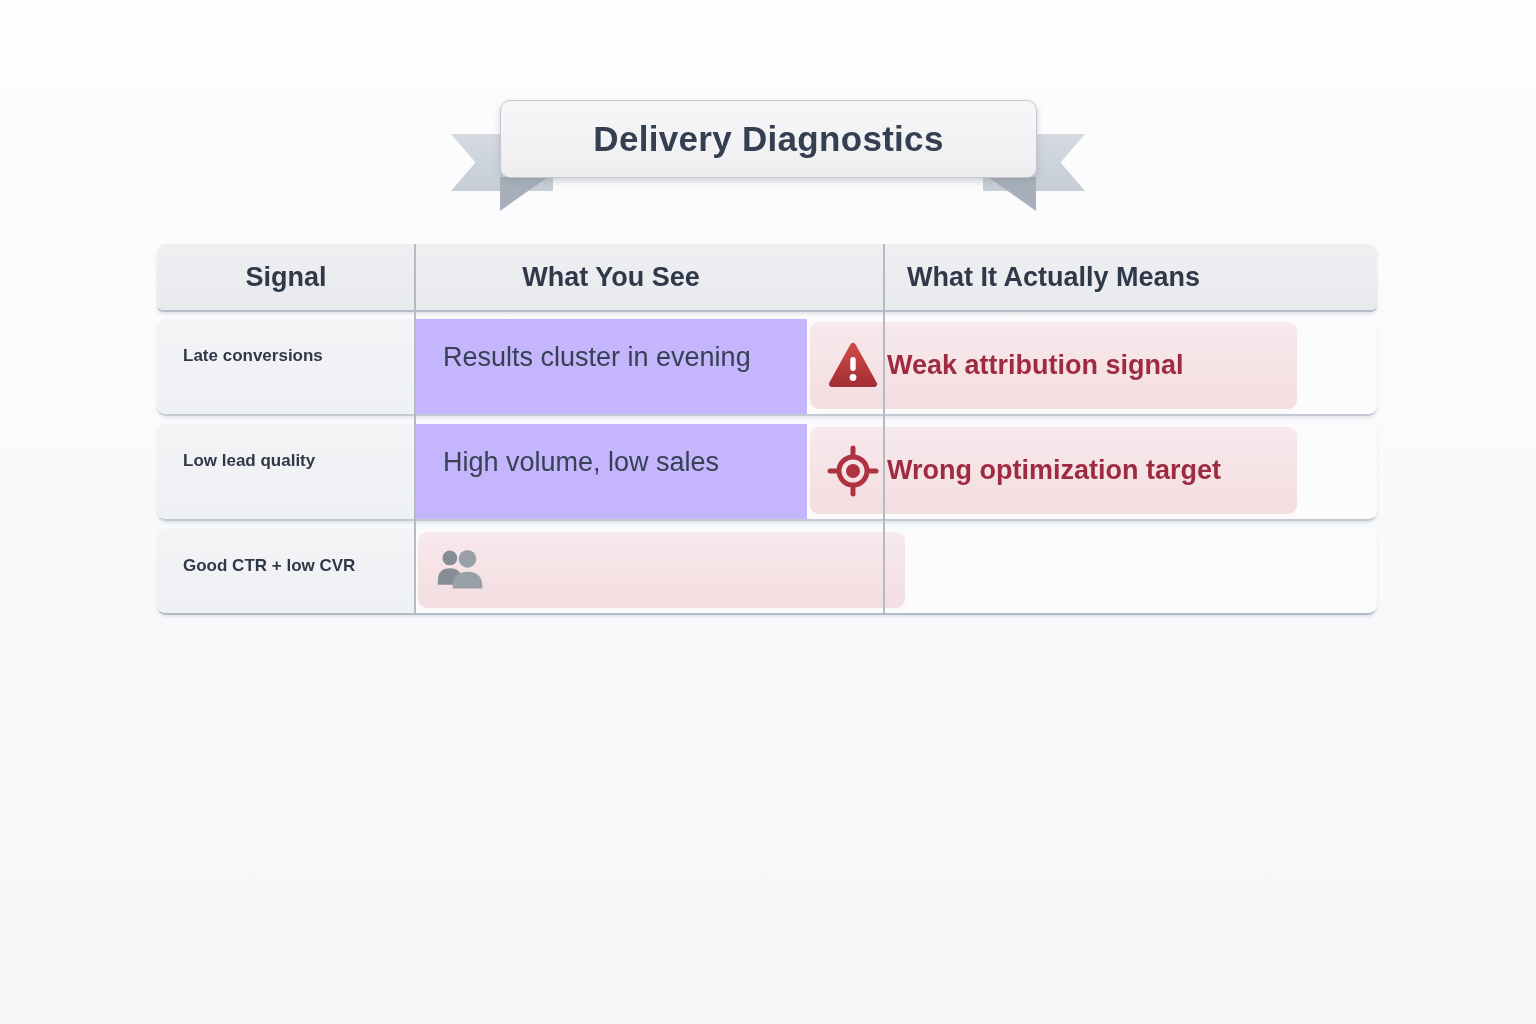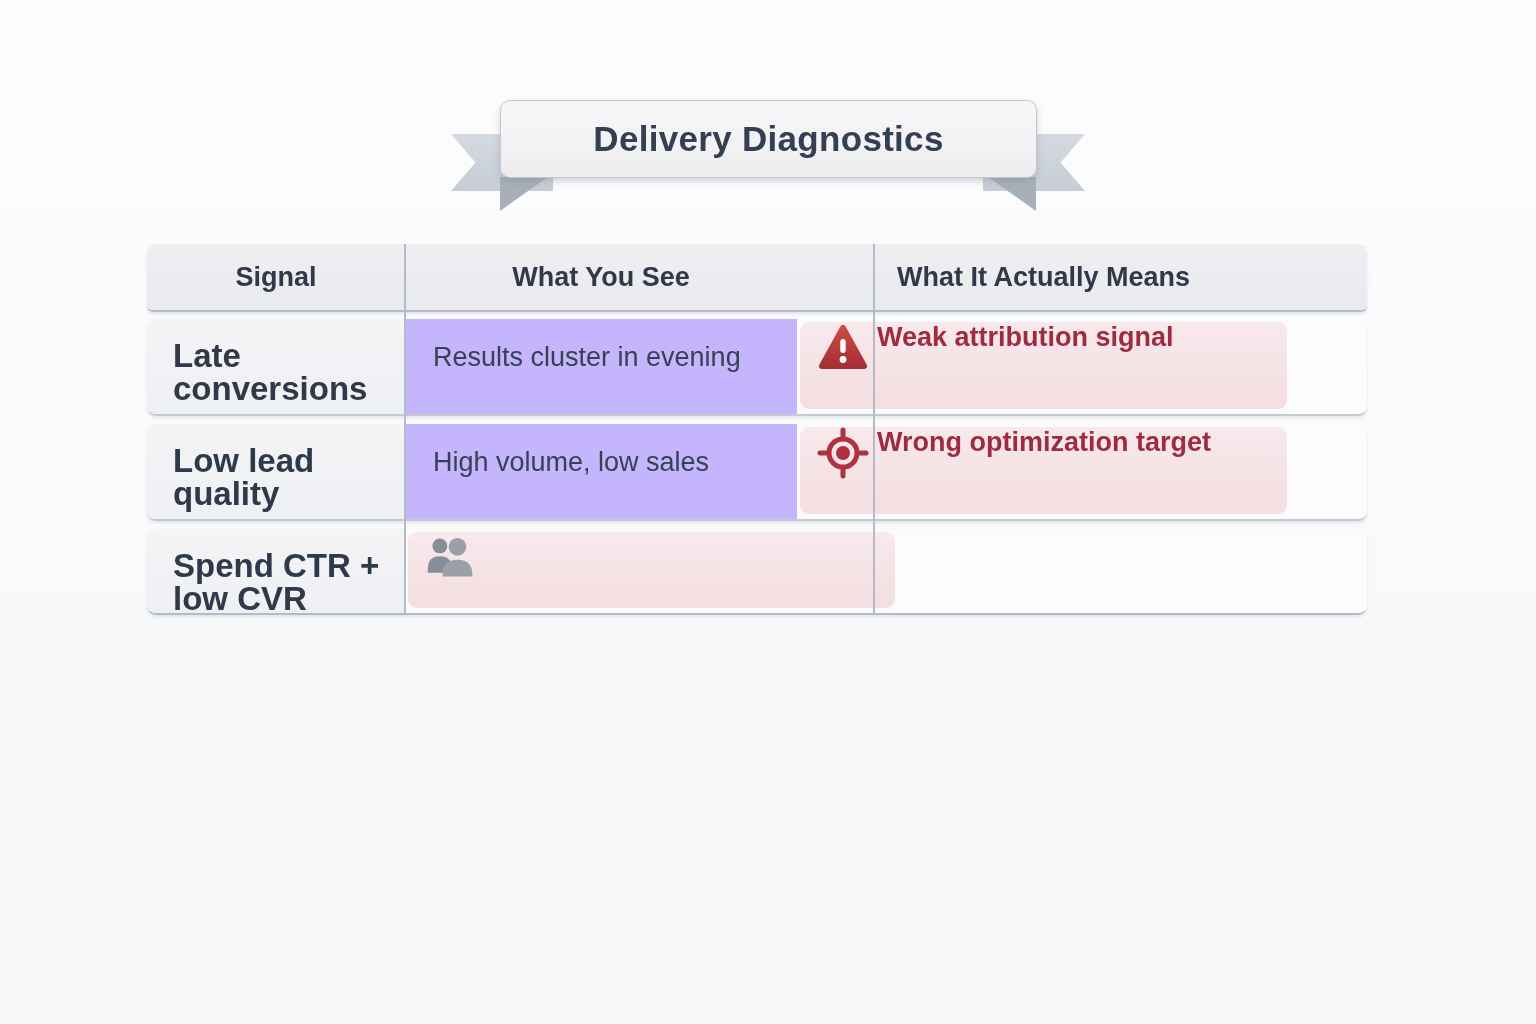--- a/index.html
+++ b/index.html
@@ -32,21 +32,21 @@
     border-radius: 10px;
     box-shadow: 0 3px 7px rgba(120, 130, 145, 0.35);
     display: flex; align-items: center; justify-content: center;
   }
   .banner h1 {
     font-size: 35px; font-weight: bold; color: #353f52; letter-spacing: 0.3px;
   }
 
   
   .table {
-    position: absolute; left: 147px; top: 244px; width: 1220px;
+    position: absolute; left: 157px; top: 244px; width: 1220px;
   }
   .vdivider {
     position: absolute; top: 0; bottom: 2px; width: 2px;
     background: #b3bbc6; z-index: 6;
   }
   .vdivider.d1 { left: 257px; }
   .vdivider.d2 { left: 726px; }
 
   .thead {
     display: flex; height: 68px; margin-bottom: 7px;
@@ -70,36 +70,36 @@
     box-shadow: 0 2px 3px rgba(150, 160, 175, 0.22);
     background: #fcfcfd;
     position: relative;
   }
   .trow.last { height: 86px; margin-bottom: 0; border-bottom: 2px solid #b2bbc6; }
 
   .td-signal {
     background: linear-gradient(180deg, #f4f4f7, #eff0f3);
     border-radius: 9px 0 0 9px;
     padding: 20px 24px 0 26px;
-    font-size: 33px; font-weight: bold; color: #2f3949; line-height: 33px;
+    font-size: 17px; font-weight: bold; color: #2f3949; line-height: 33px;
   }
   .td-see {
     background: #c4b5fd;
     padding: 23px 0 0 28px;
     font-size: 27px; color: #374154;
   }
   .td-means {
     background: #fbfbfc; position: relative;
     border-radius: 0 9px 9px 0;
   }
   .chip {
     position: absolute; left: 3px; right: 3px; top: 3px; bottom: 5px;
     background: linear-gradient(180deg, #f8e9ec 0%, #f5e2e5 60%, #f3dee2 100%);
     border-radius: 9px;
-    display: flex; gap: 8px;
+    display: flex; align-items: center; gap: 8px;
     padding-left: 17px;
     font-size: 27px; font-weight: bold; color: #9e2b3f;
   }
   .chip .icon { width: 52px; height: 52px; display: flex; align-items: center; justify-content: center; flex: 0 0 auto; }
   .chip .icon svg { display: block; }
 </style>
 </head>
 <body>
 
 <div class="ribbon">
@@ -162,21 +162,21 @@
             <circle cx="26" cy="26" r="7" fill="#ae323f"></circle>
           </svg>
         </span>
         <span>Wrong optimization target</span>
       </div>
     </div>
   </div>
 
 
   <div class="trow last">
-    <div class="td-signal c1">Spend CTR + low CVR</div>
+    <div class="td-signal c1">Good CTR + low CVR</div>
     <div class="td-means c3">
       <div class="chip">
         <span class="icon">
           <svg width="56" height="48" viewBox="0 0 56 48">
             <circle cx="16" cy="11" r="8" fill="#868d96"></circle>
             <path d="M3 36 q0 -14 13 -14 q13 0 13 14 l0 4 H3 Z" fill="#868d96"></path>
             <circle cx="35" cy="12" r="9.5" fill="#99a0a8"></circle>
             <path d="M19 42 q0 -16 16 -16 q16 0 16 16 l0 2 H19 Z" fill="#99a0a8"></path>
           </svg>
         </span>

